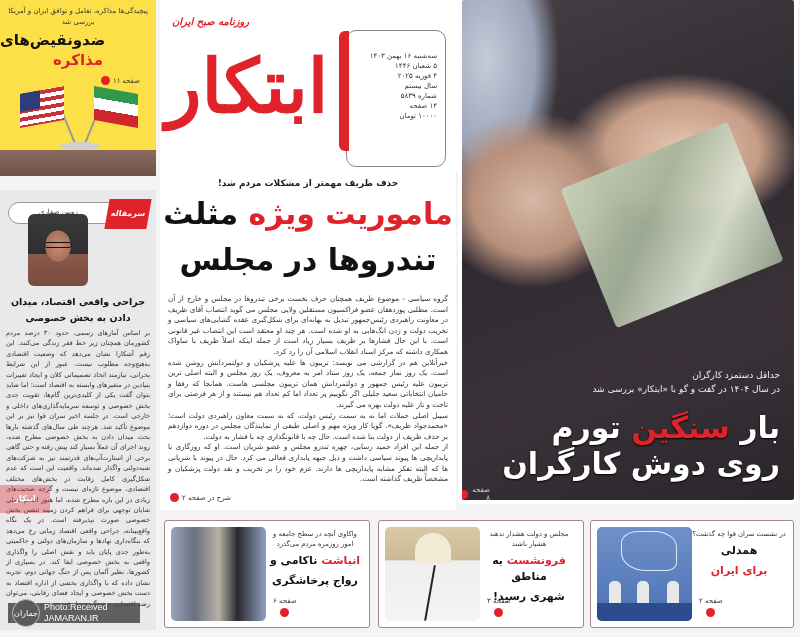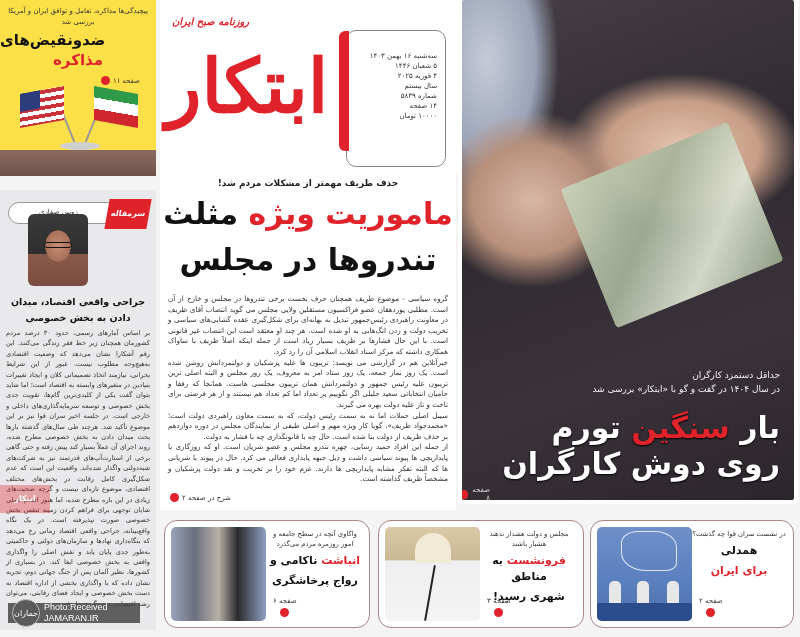--- a/index.html
+++ b/index.html
@@ -114,21 +114,21 @@
   .portrait .glasses { position: absolute; left: 16px; top: 28px; width: 28px; height: 6px; border: 1px solid #111; border-radius: 3px; }
   .col-title { position: absolute; left: 4px; top: 104px; width: 148px; text-align: center; font-size: 9.5px; font-weight: bold; color: #111; line-height: 16px; }
   .col-body { position: absolute; left: 6px; top: 138px; width: 144px; font-size: 6.6px; line-height: 10.4px; color: #333; text-align: justify; }
   .stamp {
     position: absolute; left: 0; top: 295px; width: 50px; height: 28px; background: rgba(224,35,43,.35);
     color: #fff; font-size: 8px; font-weight: bold; text-align: center; line-height: 28px;
   }
 
   
   .teaser {
-    position: absolute; top: 520px; height: 108px; background: #fff; border: 1px solid #a98585; border-radius: 13px;
+    position: absolute; top: 520px; height: 108px; background: #fff; border: 1px solid #a98585; border-radius: 3px;
   }
   .teaser .thumb { position: absolute; left: 6px; top: 6px; width: 95px; height: 94px; border-radius: 5px; overflow: hidden; }
   .teaser .txt { position: absolute; right: 6px; top: 8px; width: 96px; text-align: center; }
   .teaser .k { font-size: 6.8px; line-height: 10px; color: #333; }
   .teaser .h { font-size: 11px; font-weight: bold; color: #111; line-height: 16px; margin-top: 4px; }
   .teaser .h .red { color: #e0232b; }
   .teaser .page-ref { position: absolute; left: 108px; bottom: 10px; flex-direction: column; }
 
   .t1 { left: 590px; width: 204px; }
   .t2 { left: 378px; width: 206px; }

